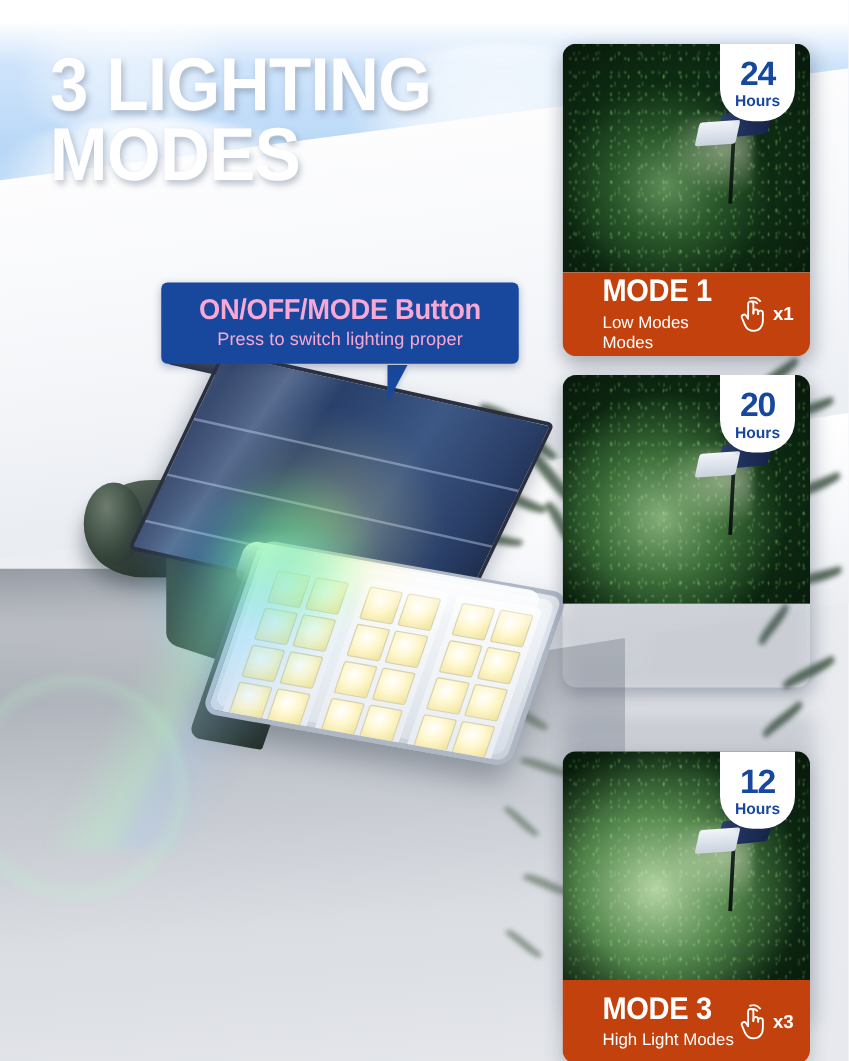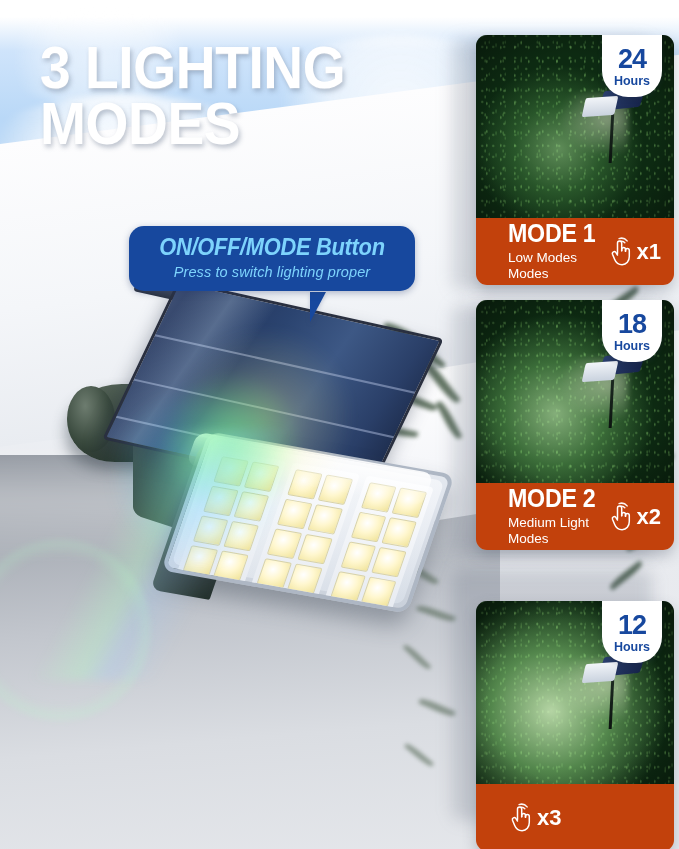--- a/index.html
+++ b/index.html
@@ -100,24 +100,23 @@
     transform:scaleX(.92);
     transform-origin:left top;
     text-shadow:2px 3px 5px rgba(90,105,130,.40), 0 1px 0 rgba(255,255,255,.5);
     white-space:pre-line;
   }
 
   
   .callout {
     position:absolute;
     background:#17489e;
-    color:#7dd3fc;
-    border-radius:15px;
+    color:#f9a8d4;
+    border-radius:5px;
     box-shadow:0 2px 7px rgba(40,60,110,.35);
-    font-style:italic;
   }
   #callout-mode {
     left:129px; top:226px; width:286px; padding:9px 14px 11px;
     text-align:center;
   }
   #callout-mode .c-title {
     font-size:23px; font-weight:bold; letter-spacing:-.3px; line-height:1.12;
     transform:scaleX(.95); transform-origin:center;
   }
   #callout-mode .c-sub {
@@ -219,21 +218,21 @@
   }
   .head-shine {
     position:absolute; left:135px; top:152px; width:240px; height:34px;
     transform:rotate(10deg) skewX(-9deg);
     background:linear-gradient(180deg,rgba(255,255,255,.92),rgba(255,255,255,.05));
     border-radius:10px;
   }
 
   
   .card {
-    position:absolute; left:476px; width:198px;
+    position:absolute; left:450px; width:198px;
     border-radius:11px;
     overflow:hidden;
     box-shadow:0 6px 14px rgba(70,80,100,.30);
   }
   #card-1 { top:35px;  height:250px; }
   #card-2 { top:300px; height:250px; }
   #card-3 { top:565px; height:250px;margin-top:36px; }
 
   .card-photo { position:absolute; left:0; top:0; right:0; height:183px; overflow:hidden; }
   .grass {
@@ -320,21 +319,21 @@
   .cf-left { display:flex; flex-direction:column; justify-content:center; }
   .cf-mode {
     color:#fff; font-size:25px; font-weight:bold; line-height:1;
     letter-spacing:-.3px; transform:scaleX(.93); transform-origin:left center;
   }
   .cf-desc {
     color:#fff; font-size:13.5px; line-height:1.2; margin-top:4px;
   }
   .cf-right { display:flex; align-items:center; gap:2px; }
   .tap-icon { width:27px; height:30px; display:block; }
-  .cf-count { color:#fff; font-size:22px; font-weight:bold; }
+  .cf-count { color:#fff; font-size:15px; font-weight:bold; }
 
   
   .card-bg-shadow {
     position:absolute; left:452px; width:200px; height:252px;
     background:rgba(90,100,120,.22); filter:blur(8px); border-radius:12px;
   }
 </style>
 </head>
 <body>
 
@@ -498,40 +497,22 @@
       </div>
       <div class="pool"></div>
       <div class="vignette"></div>
       <div class="spike">
         <div class="spike-glow"></div>
         <div class="spike-stem"></div>
         <div class="spike-panel"></div>
         <div class="spike-head"></div>
       </div>
       <div class="badge">
-        <div class="badge-num">18</div>
+        <div class="badge-num">20</div>
         <div class="badge-unit">Hours</div>
-      </div>
-    </div>
-    <div class="card-footer">
-      <div class="cf-left">
-        <div class="cf-mode">MODE 2</div>
-        <div class="cf-desc">Medium Light Modes</div>
-      </div>
-      <div class="cf-right">
-        <span>
-          <svg class="tap-icon" viewBox="0 0 27 30" fill="none" stroke="#ffffff" stroke-width="1.5" stroke-linecap="round" stroke-linejoin="round">
-            <path d="M9.5 16.5V6.2a2.1 2.1 0 0 1 4.2 0v7.6"></path>
-            <path d="M13.7 13.8v-1.3a1.9 1.9 0 0 1 3.8 0v1.8"></path>
-            <path d="M17.5 14.3v-.9a1.9 1.9 0 0 1 3.8 0v6.1c0 4.6-2.8 8.2-7.2 8.2-3.9 0-6.2-2.1-7.4-5.2l-2.2-5.3a1.9 1.9 0 0 1 3.3-1.8l1.7 2.6"></path>
-            <path d="M12.2 4.4a4.3 4.3 0 0 1 4.6 1.3" opacity=".95"></path>
-            <path d="M11.1 1.6a7.3 7.3 0 0 1 8 2.3" opacity=".95"></path>
-          </svg>
-        </span>
-        <span class="cf-count">x2</span>
       </div>
     </div>
   </div>
 
   <div class="card" id="card-3">
     <div class="card-photo">
       <div class="grass">
         <div class="grass-tex"></div>
       </div>
       <div class="pool"></div>
@@ -541,20 +522,24 @@
         <div class="spike-stem"></div>
         <div class="spike-panel"></div>
         <div class="spike-head"></div>
       </div>
       <div class="badge">
         <div class="badge-num">12</div>
         <div class="badge-unit">Hours</div>
       </div>
     </div>
     <div class="card-footer">
+      <div class="cf-left">
+        <div class="cf-mode">MODE 3</div>
+        <div class="cf-desc">High Light Modes</div>
+      </div>
       <div class="cf-right">
         <span>
           <svg class="tap-icon" viewBox="0 0 27 30" fill="none" stroke="#ffffff" stroke-width="1.5" stroke-linecap="round" stroke-linejoin="round">
             <path d="M9.5 16.5V6.2a2.1 2.1 0 0 1 4.2 0v7.6"></path>
             <path d="M13.7 13.8v-1.3a1.9 1.9 0 0 1 3.8 0v1.8"></path>
             <path d="M17.5 14.3v-.9a1.9 1.9 0 0 1 3.8 0v6.1c0 4.6-2.8 8.2-7.2 8.2-3.9 0-6.2-2.1-7.4-5.2l-2.2-5.3a1.9 1.9 0 0 1 3.3-1.8l1.7 2.6"></path>
             <path d="M12.2 4.4a4.3 4.3 0 0 1 4.6 1.3" opacity=".95"></path>
             <path d="M11.1 1.6a7.3 7.3 0 0 1 8 2.3" opacity=".95"></path>
           </svg>
         </span>

